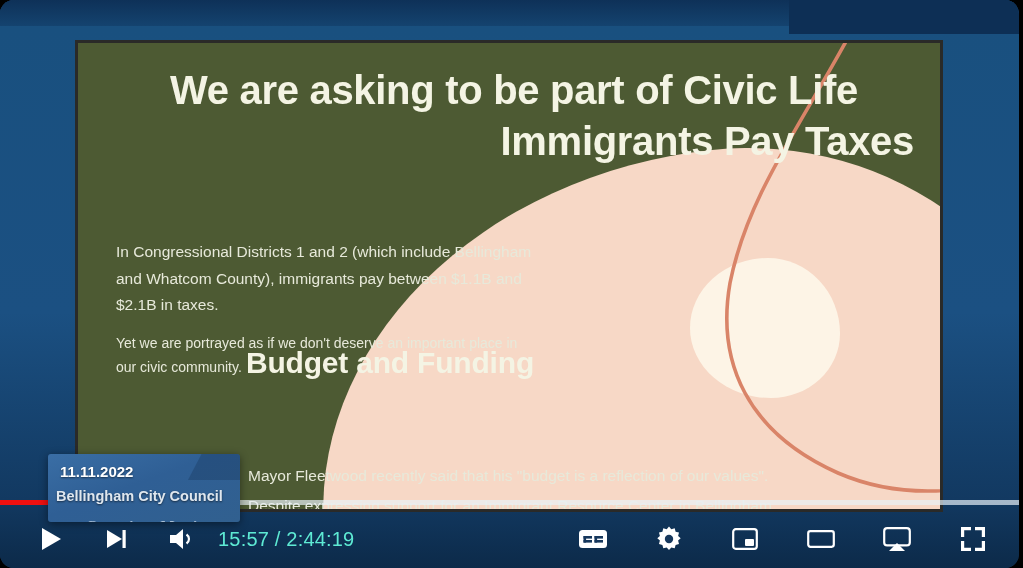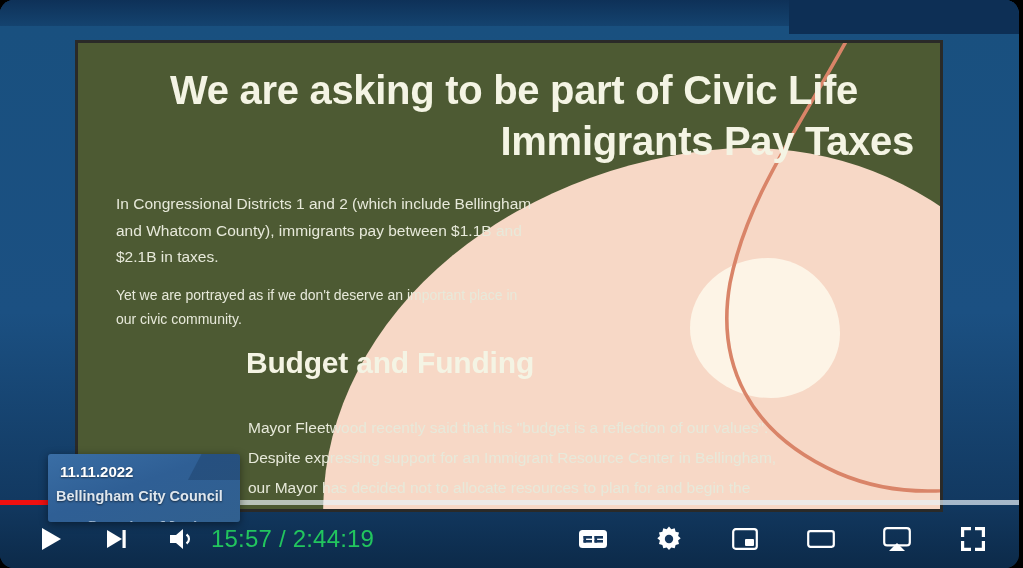--- a/index.html
+++ b/index.html
@@ -73,21 +73,21 @@
   }
   #orange-curve {
     position: absolute;
     left: 520px; top: -10px;
     width: 420px; height: 520px;
     pointer-events: none;
   }
   #orange-curve path { fill: none; stroke: #d98468; stroke-width: 3.6; }
 
   
-  .slide-text { position: relative; z-index: 4; }
+  .slide-text { position: relative; z-index: 4; margin-top: 48px; }
   #slide-title {
     position: absolute; z-index: 4;
     left: 36px; top: 22px; width: 800px;
     color: #f4f4e4;
     font-size: 40px; font-weight: 700;
     line-height: 1.28;
     letter-spacing: -0.3px;
   }
   #slide-title .ttl-line1 { display: block; text-align: center; }
   #slide-title .ttl-line2 { display: block; text-align: right; }
@@ -211,23 +211,23 @@
     cursor: pointer;
     flex: none;
   }
   .ctl svg { display: block; }
   .ctl-fill { fill: #ffffff; }
   .ctl-stroke { fill: none; stroke: #ffffff; stroke-width: 2.2; }
 
   #left-group { display: flex; align-items: center; padding-left: 26px; }
   #right-group { display: flex; align-items: center; margin-left: auto; padding-right: 22px; }
   #time-display {
-    color: #22c55e;
-    font-size: 24px;
-    margin-left: 5px;
+    color: #5eead4;
+    font-size: 20px;
+    margin-left: 12px;
     white-space: nowrap;
     letter-spacing: 0.2px;
   }
   .gap-l { margin-left: 18px; }
   .gap-r { margin-right: 28px; }
 </style>
 </head>
 <body>
 
 <div id="player">

